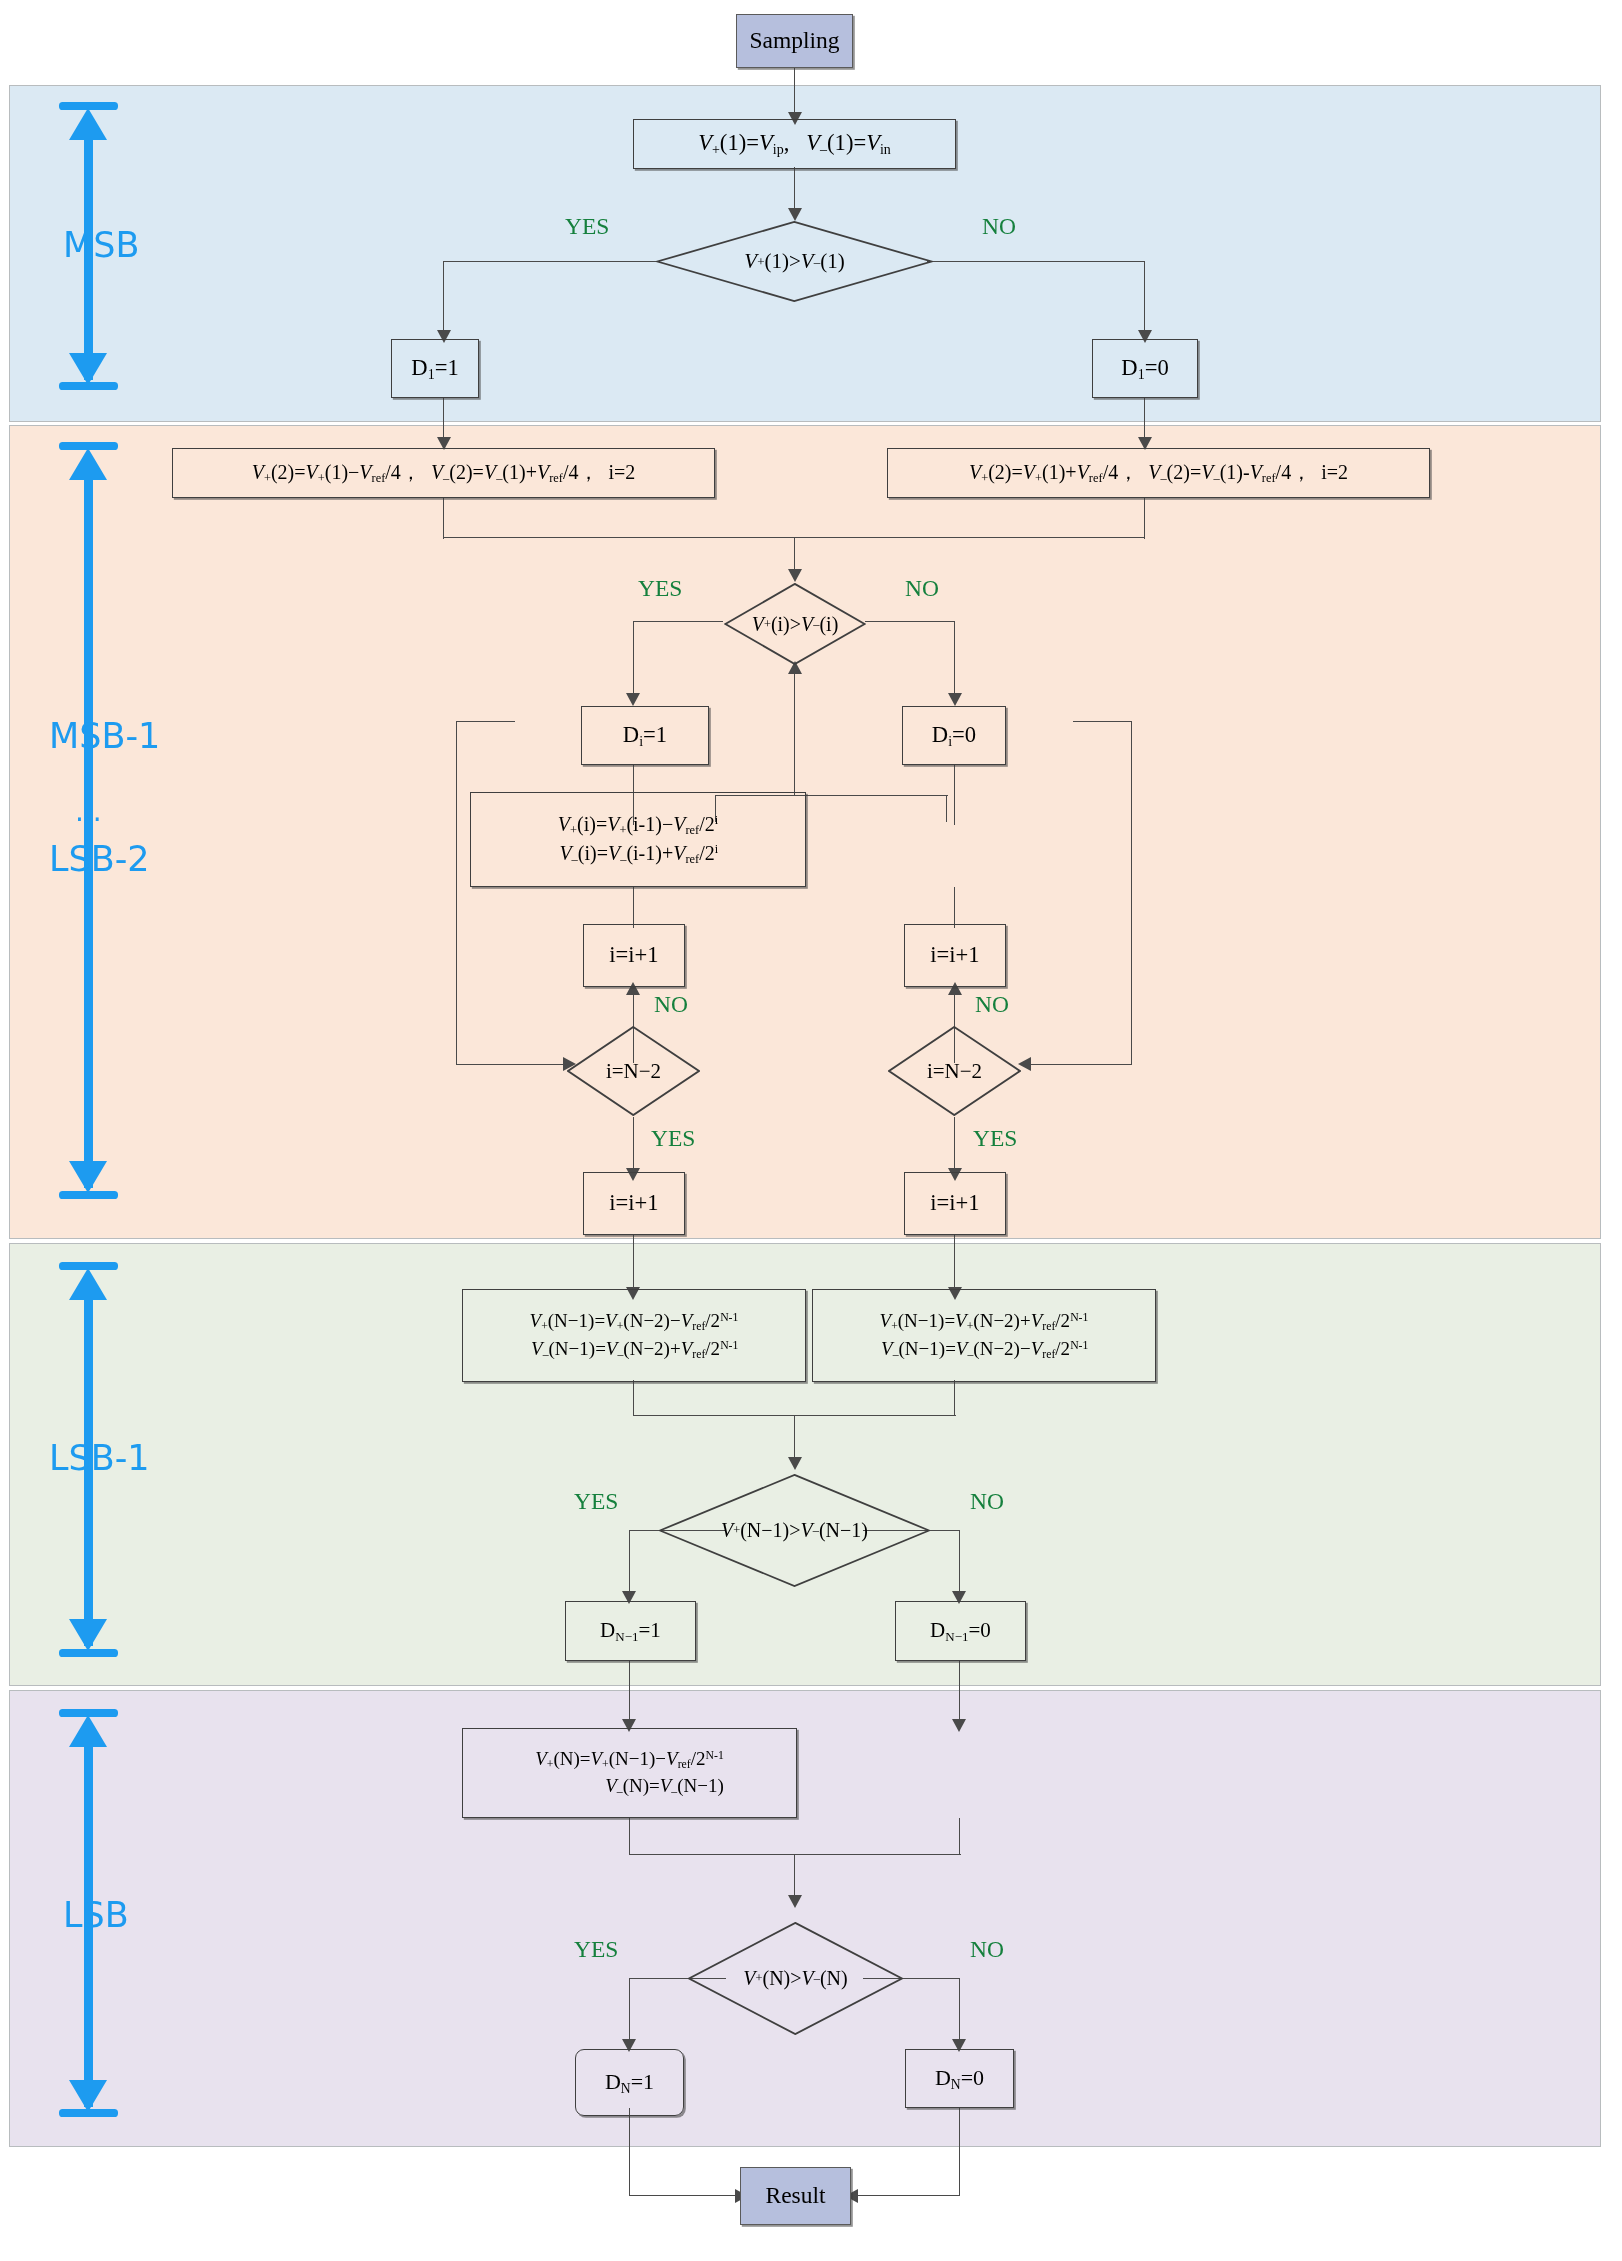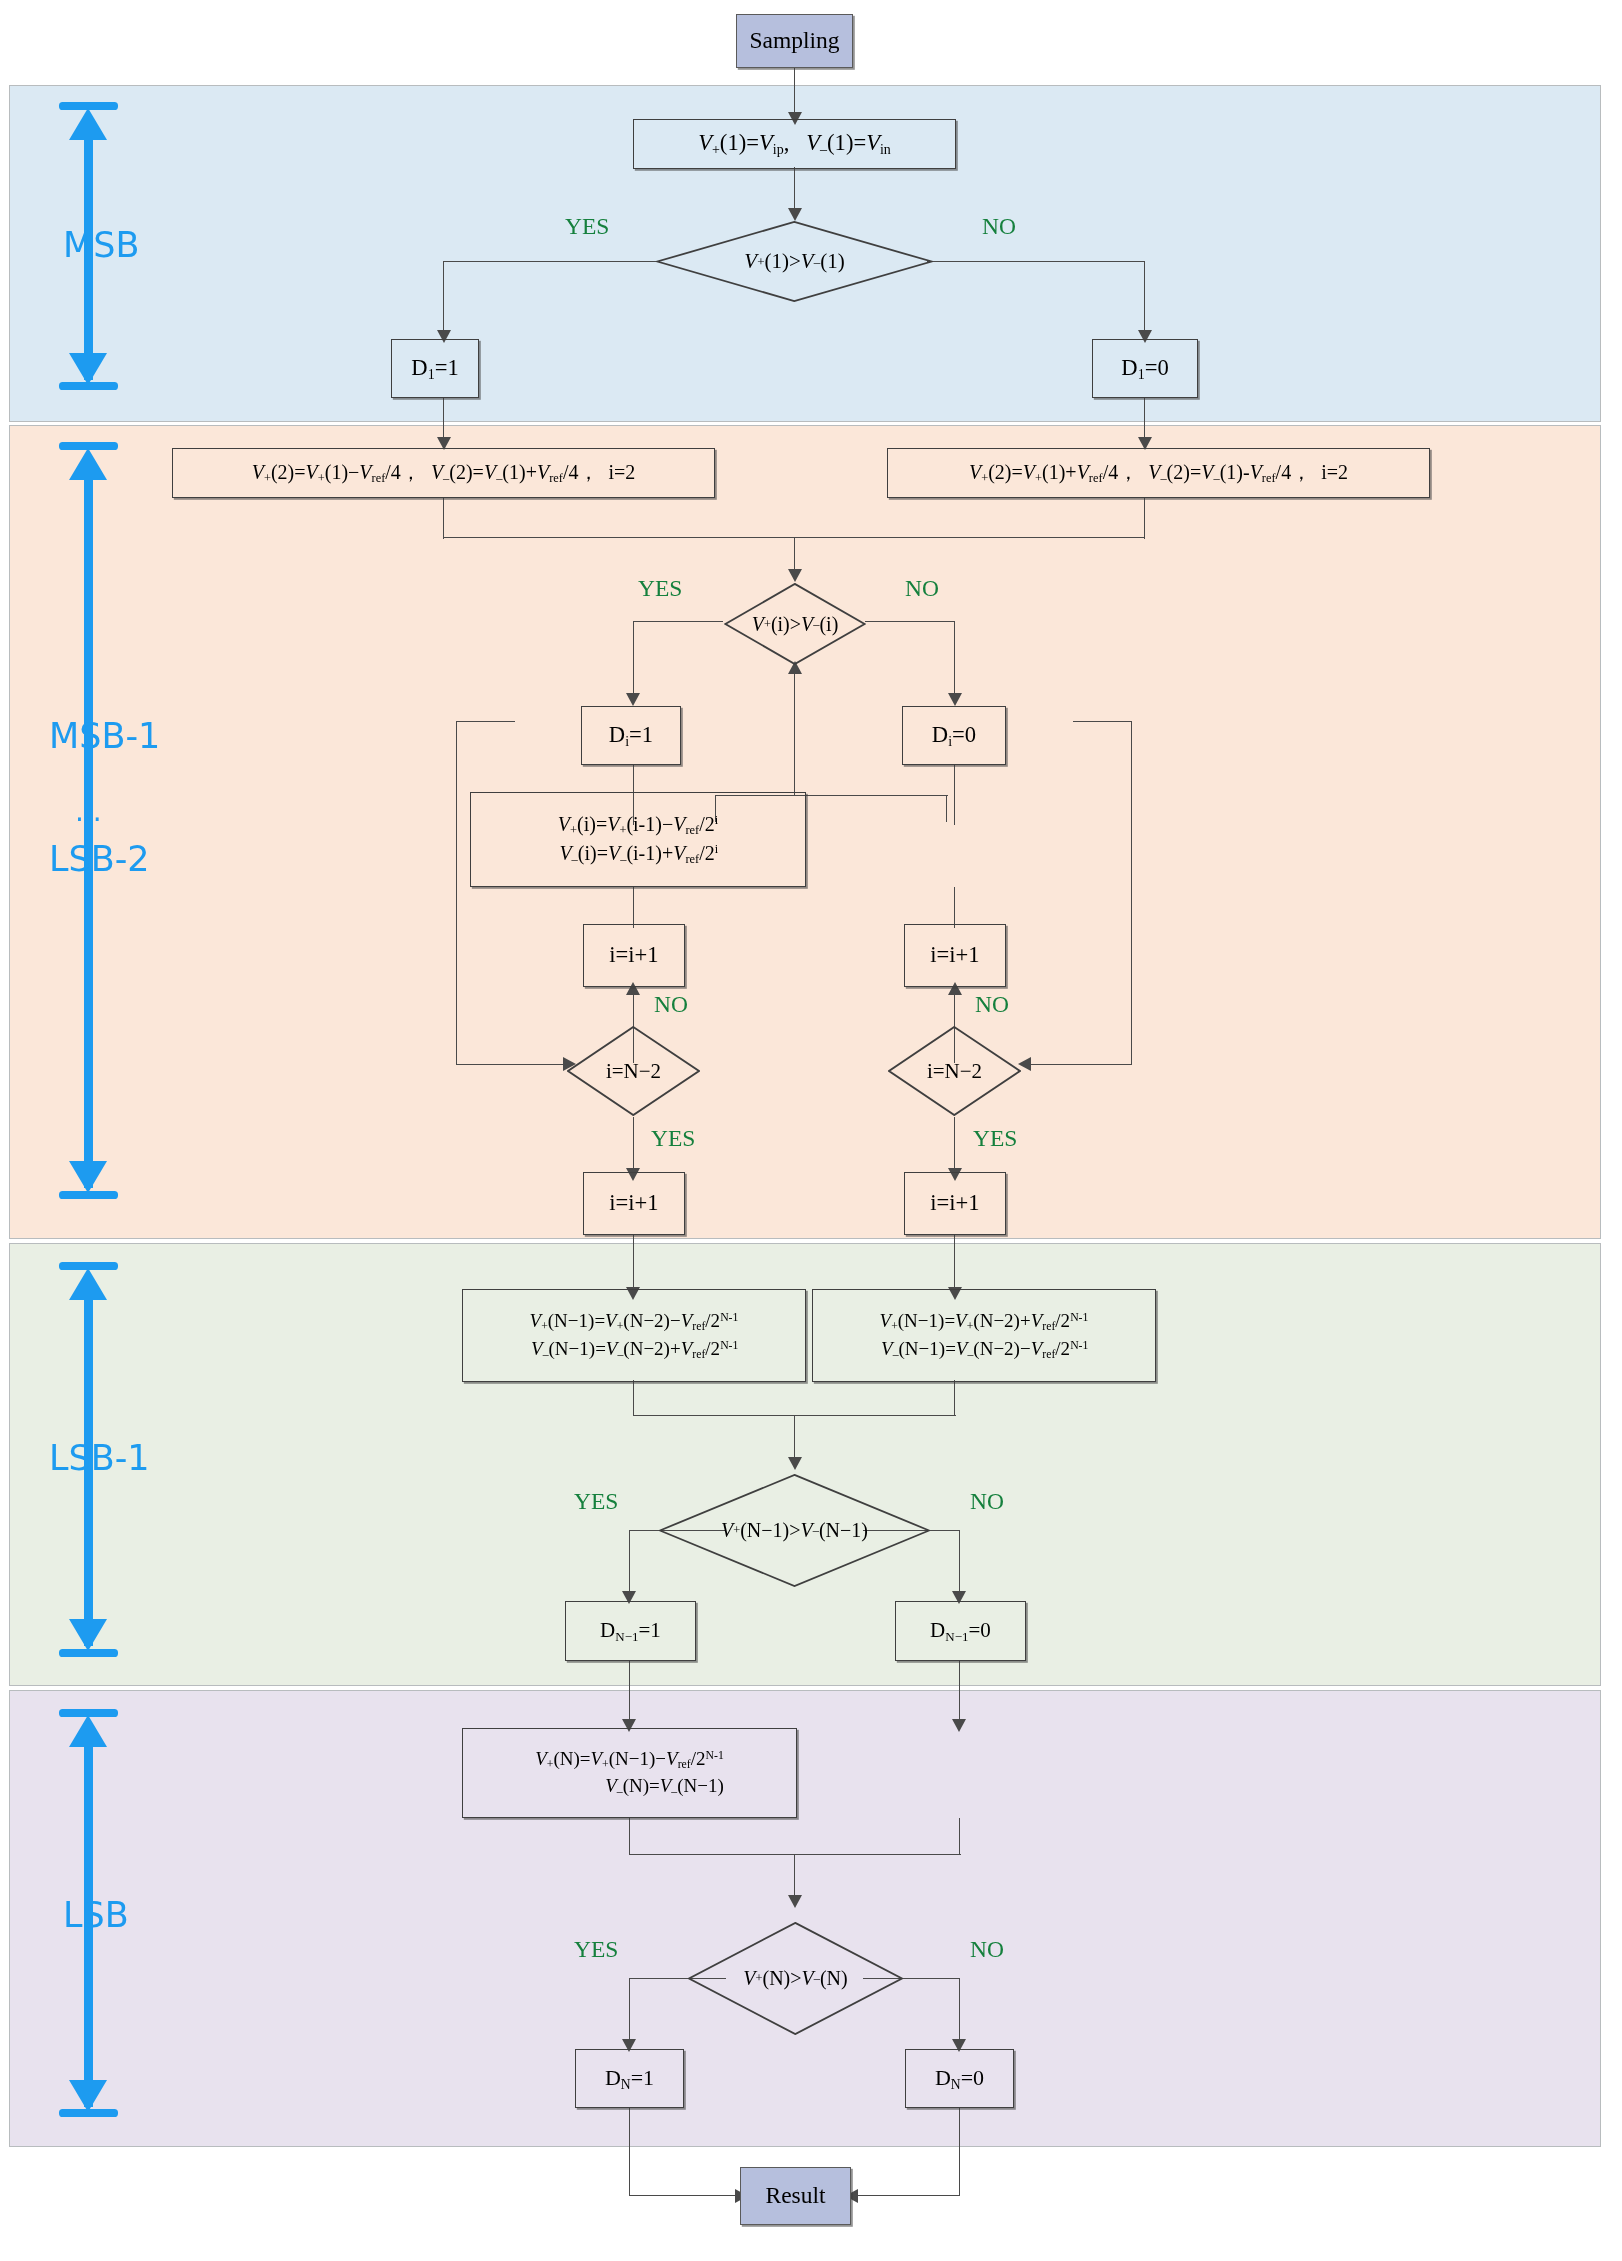--- a/index.html
+++ b/index.html
@@ -261,21 +261,21 @@
     <svg viewBox="0 0 313 182" width="142" height="82">
         <polygon points="156,2 311,91 156,180 2,91" fill="none" stroke="#3f3f3f" stroke-width="4"></polygon>
       </svg>
     <div class="dtxt" style="font-size:20px;">
       <i class="v">V</i><span class="sub">+</span>(i)&gt;<i class="v">V</i><span class="sub">–</span>(i)
     </div>
   </div>
   <div class="elabel" style="left:638px;top:575px;">YES</div>
   <div class="elabel" style="left:905px;top:575px;">NO</div>
 
-  <div class="node proc" style="left:581px;top:706px;width:100px;height:59px;">
+  <div class="node proc" style="left:581px;top:706px;width:128px;height:59px;">
     <span class="txt">D<span class="sub">i</span>=1</span>
   </div>
   <div class="node proc" style="left:902px;top:706px;width:104px;height:59px;">
     <span class="txt">D<span class="sub">i</span>=0</span>
   </div>
 
   <div class="node proc" style="left:470px;top:792px;width:336px;height:95px;font-size:20px;">
     <span class="txt">
       <i class="v">V</i><span class="sub">+</span>(i)=<i class="v">V</i><span class="sub">+</span>(i-1)−<i class="v">V</i><span class="sub">ref</span>/2<span class="sup">i</span><br>
       <i class="v">V</i><span class="sub">–</span>(i)=<i class="v">V</i><span class="sub">–</span>(i-1)+<i class="v">V</i><span class="sub">ref</span>/2<span class="sup">i</span>
@@ -355,21 +355,21 @@
     <svg viewBox="0 0 475 250" width="215" height="113">
         <polygon points="237,2 473,125 237,248 2,125" fill="none" stroke="#3f3f3f" stroke-width="4"></polygon>
       </svg>
     <div class="dtxt" style="font-size:20px;">
       <i class="v">V</i><span class="sub">+</span>(N)&gt;<i class="v">V</i><span class="sub">–</span>(N)
     </div>
   </div>
   <div class="elabel" style="left:574px;top:1936px;">YES</div>
   <div class="elabel" style="left:970px;top:1936px;">NO</div>
 
-  <div class="node proc" style="left:575px;top:2049px;width:109px;height:59px;font-size:22px;">
+  <div class="node proc" style="left:575px;top:2049px;width:109px;height:67px;font-size:22px;border-radius:9px;">
     <span class="txt">D<span class="sub">N</span>=1</span>
   </div>
   <div class="node proc" style="left:905px;top:2049px;width:109px;height:59px;font-size:22px;">
     <span class="txt">D<span class="sub">N</span>=0</span>
   </div>
 
   <div class="node term" style="left:740px;top:2167px;width:111px;height:58px;">
     <span class="txt">Result</span>
   </div>
 

